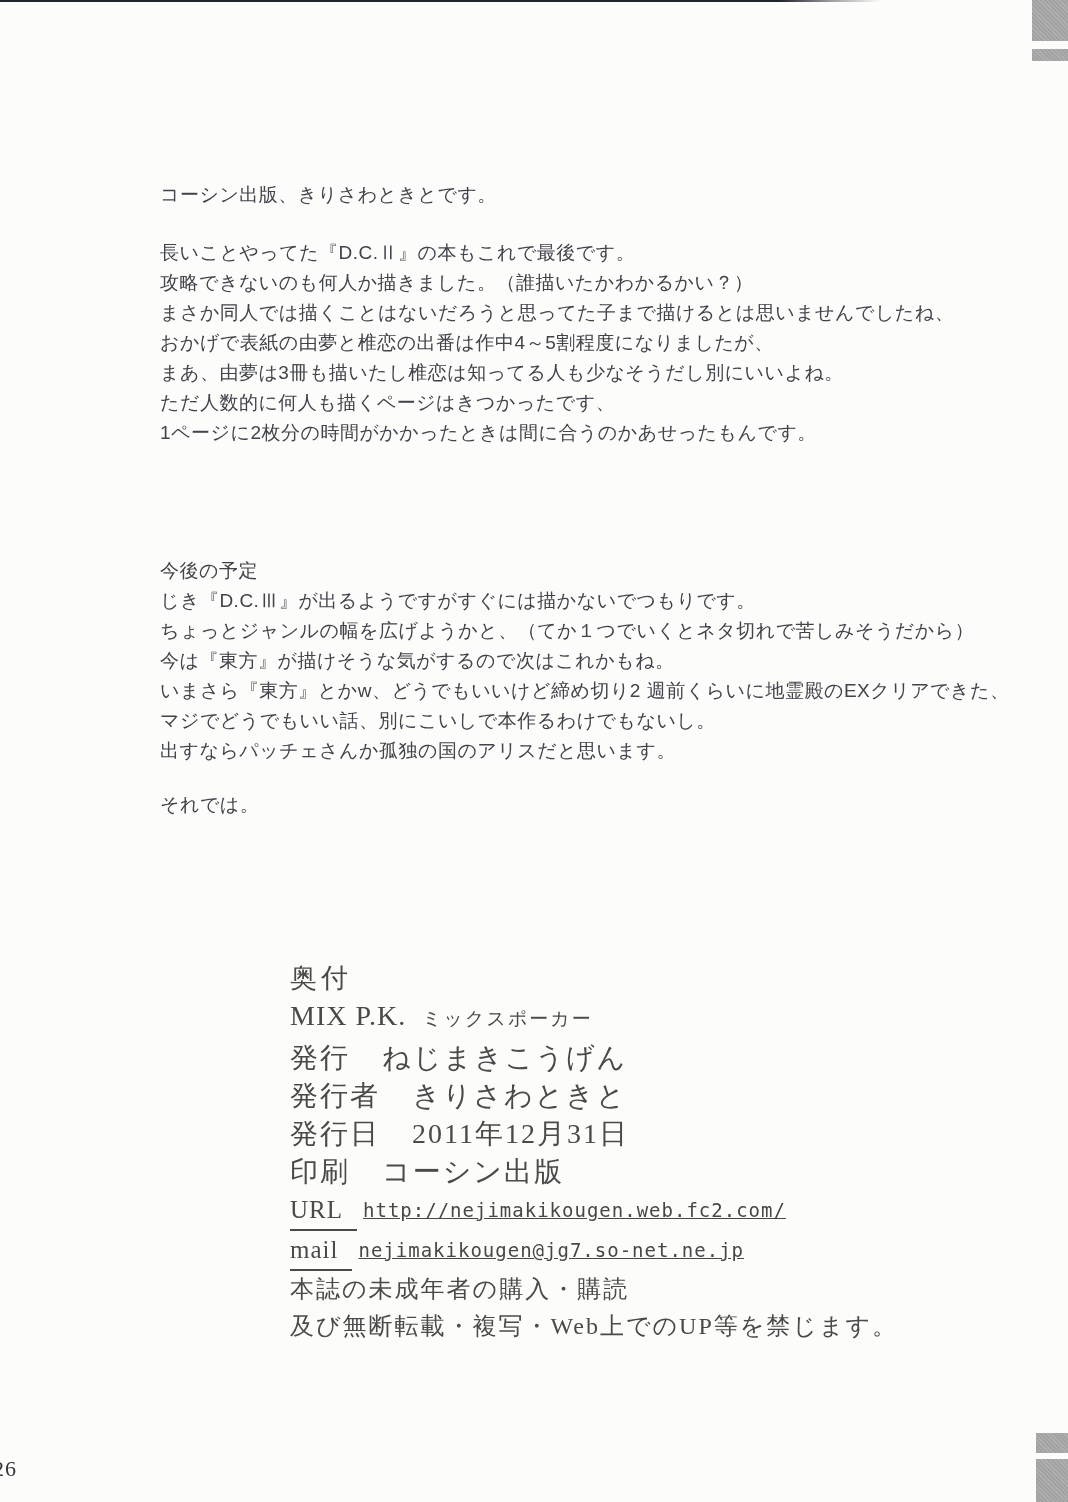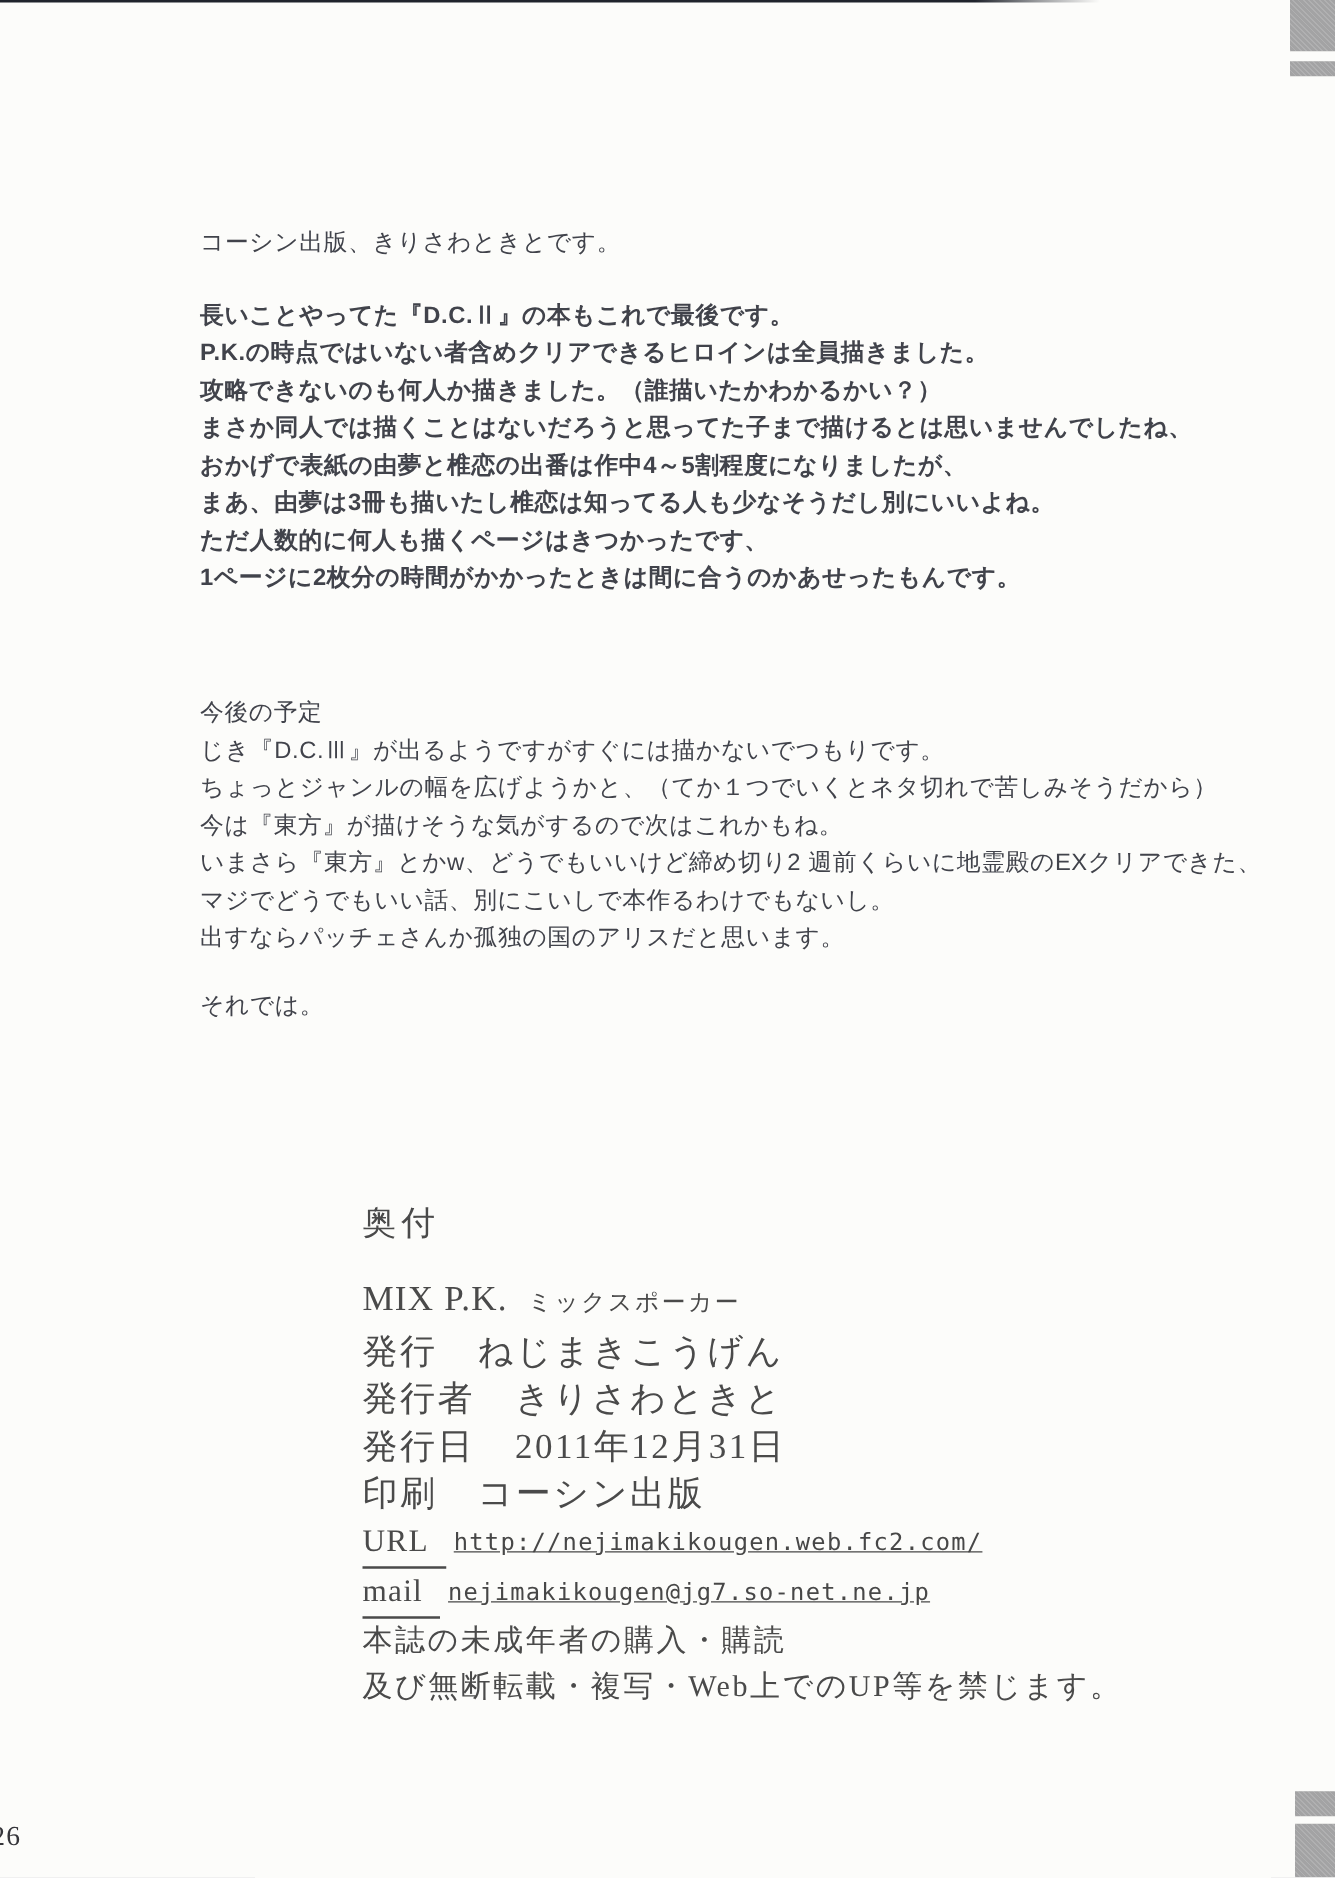--- a/index.html
+++ b/index.html
@@ -32,34 +32,34 @@
     font-family:"Liberation Serif",serif;
     font-size:22px;color:#35353a;letter-spacing:1px;
   }
 
   
   .afterword-line{
     font-size:19px;line-height:30px;white-space:pre;
     letter-spacing:0.5px;
   }
   .afterword-greeting{position:absolute;left:160px;top:180px;}
-  .afterword-para1{position:absolute;left:160px;top:238px;font-weight:bold;}
+  .afterword-para1{position:absolute;left:160px;top:238px;}
   .afterword-para2{position:absolute;left:160px;top:556px;}
   .afterword-closing{position:absolute;left:160px;top:790px;}
 
   
   .colophon{
     position:absolute;left:290px;top:960px;
     font-family:"Liberation Serif",serif;color:#4a4a4a;
   }
   .colophon-heading{
     font-size:27px;letter-spacing:4px;line-height:36px;
   }
   .colophon-title-row{
-    margin-top:24px;line-height:40px;display:flex;align-items:baseline;
+    line-height:40px;display:flex;align-items:baseline;
   }
   .colophon-title{font-size:28px;letter-spacing:1px;}
   .colophon-title-kana{font-size:19px;margin-left:16px;letter-spacing:2px;}
   .colophon-row{
     font-size:28px;letter-spacing:2px;line-height:38px;
     display:flex;align-items:baseline;white-space:pre;
   }
   .colophon-row .row-label{margin-right:32px;}
   .contact-row{line-height:38px;display:flex;align-items:flex-start;}
   .contact-label{
@@ -83,21 +83,20 @@
   <div class="corner-block corner-top-b"></div>
   <div class="corner-block corner-bottom-a"></div>
   <div class="corner-block corner-bottom-b"></div>
 
   <div class="page-number">26</div>
 
   <div class="afterword-greeting afterword-line">コーシン出版、きりさわときとです。</div>
 
   <div class="afterword-para1">
     <div class="afterword-line">長いことやってた『D.C.Ⅱ』の本もこれで最後です。</div>
-    <div class="afterword-line">P.K.の時点ではいない者含めクリアできるヒロインは全員描きました。</div>
     <div class="afterword-line">攻略できないのも何人か描きました。（誰描いたかわかるかい？）</div>
     <div class="afterword-line">まさか同人では描くことはないだろうと思ってた子まで描けるとは思いませんでしたね、</div>
     <div class="afterword-line">おかげで表紙の由夢と椎恋の出番は作中4～5割程度になりましたが、</div>
     <div class="afterword-line">まあ、由夢は3冊も描いたし椎恋は知ってる人も少なそうだし別にいいよね。</div>
     <div class="afterword-line">ただ人数的に何人も描くページはきつかったです、</div>
     <div class="afterword-line">1ページに2枚分の時間がかかったときは間に合うのかあせったもんです。</div>
   </div>
 
   <div class="afterword-para2">
     <div class="afterword-line">今後の予定</div>

